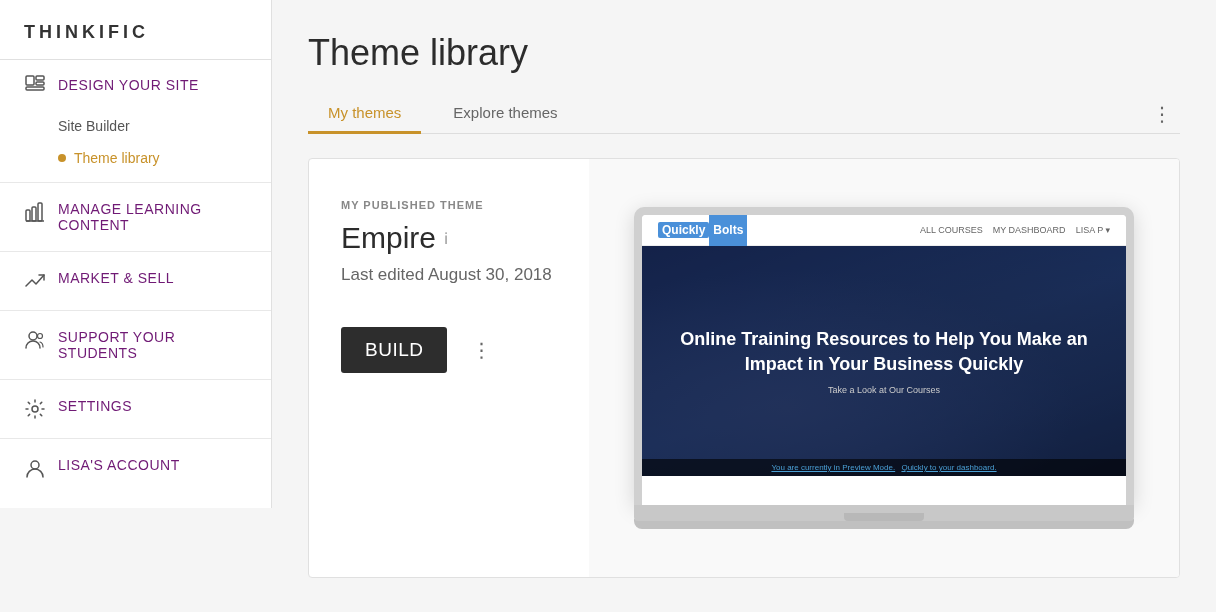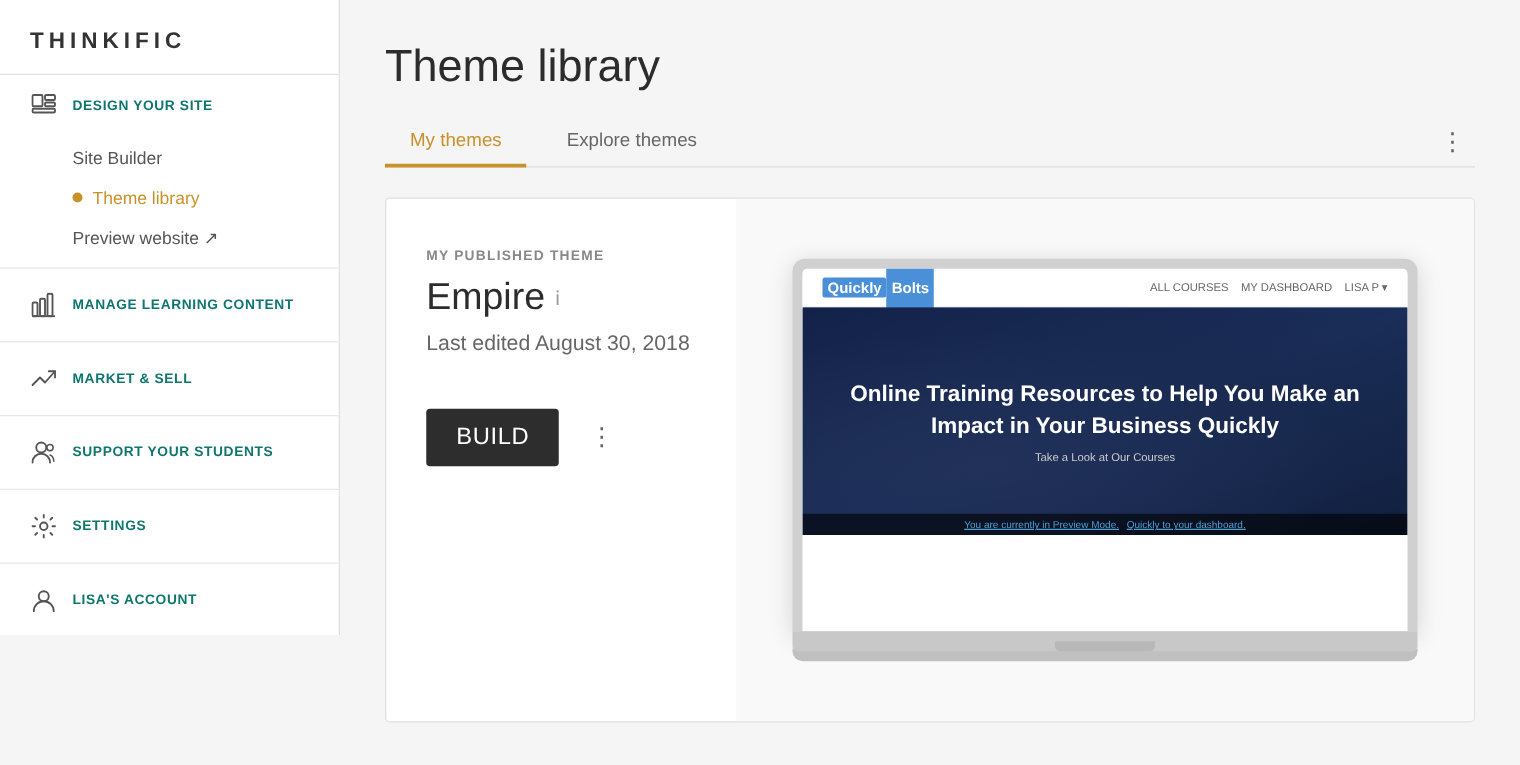--- a/index.html
+++ b/index.html
@@ -43,24 +43,24 @@
       width: 22px;
       height: 22px;
       margin-right: 12px;
       display: flex;
       align-items: center;
       justify-content: center;
       color: #666;
       flex-shrink: 0;
     }
     .nav-group-label {
-      font-size: 11px;
-      font-weight: 700;
+      font-size: 14px;
+      font-weight: 400;
       letter-spacing: 0.5px;
-      color: #0f766e;
+      color: #701a75;
       text-transform: uppercase;
     }
 
     .nav-sub-items {
       padding-left: 58px;
       padding-bottom: 4px;
     }
     .nav-sub-item {
       padding: 8px 8px 8px 0;
       font-size: 14px;
@@ -83,21 +83,21 @@
     }
 
     .nav-divider {
       height: 1px;
       background: #e8e8e8;
       margin: 4px 0;
     }
 
     .nav-section-full {
       display: flex;
-      align-items: center;
+      align-items: flex-start;
       padding: 14px 24px;
       cursor: pointer;
       color: #444;
     }
 
     
     #main {
       flex: 1;
       background: #f5f5f5;
       overflow-y: auto;
@@ -287,21 +287,21 @@
     }
     .site-nav-links {
       margin-left: auto;
       display: flex;
       gap: 10px;
       font-size: 9px;
       color: #666;
     }
     .hero-section {
       background: linear-gradient(135deg, #1a2a4a 0%, #2c3e6e 40%, #3a5080 70%, #1a2a4a 100%);
-      height: 182px;
+      height: 230px;
       display: flex;
       align-items: center;
       justify-content: center;
       position: relative;
       overflow: hidden;
     }
     .hero-overlay {
       position: absolute;
       inset: 0;
       background: rgba(10,20,50,0.5);
@@ -369,23 +369,20 @@
       </div>
       <span class="nav-group-label">DESIGN YOUR SITE</span>
     </div>
     <div class="nav-sub-items">
       <div class="nav-sub-item">
         <span>Site Builder</span>
       </div>
       <div class="nav-sub-item active">
         <span class="active-dot"></span>
         <span>Theme library</span>
-      </div>
-      <div class="nav-sub-item">
-        <span>Preview website ↗</span>
       </div>
     </div>
   </div>
 
   <div class="nav-divider"></div>
 
   <div class="nav-section-full">
     <div class="nav-icon">
       <svg width="20" height="20" viewBox="0 0 20 20" fill="none">
         <rect x="1" y="8" width="4" height="11" rx="1" stroke="#555" stroke-width="1.5" fill="none"></rect>

